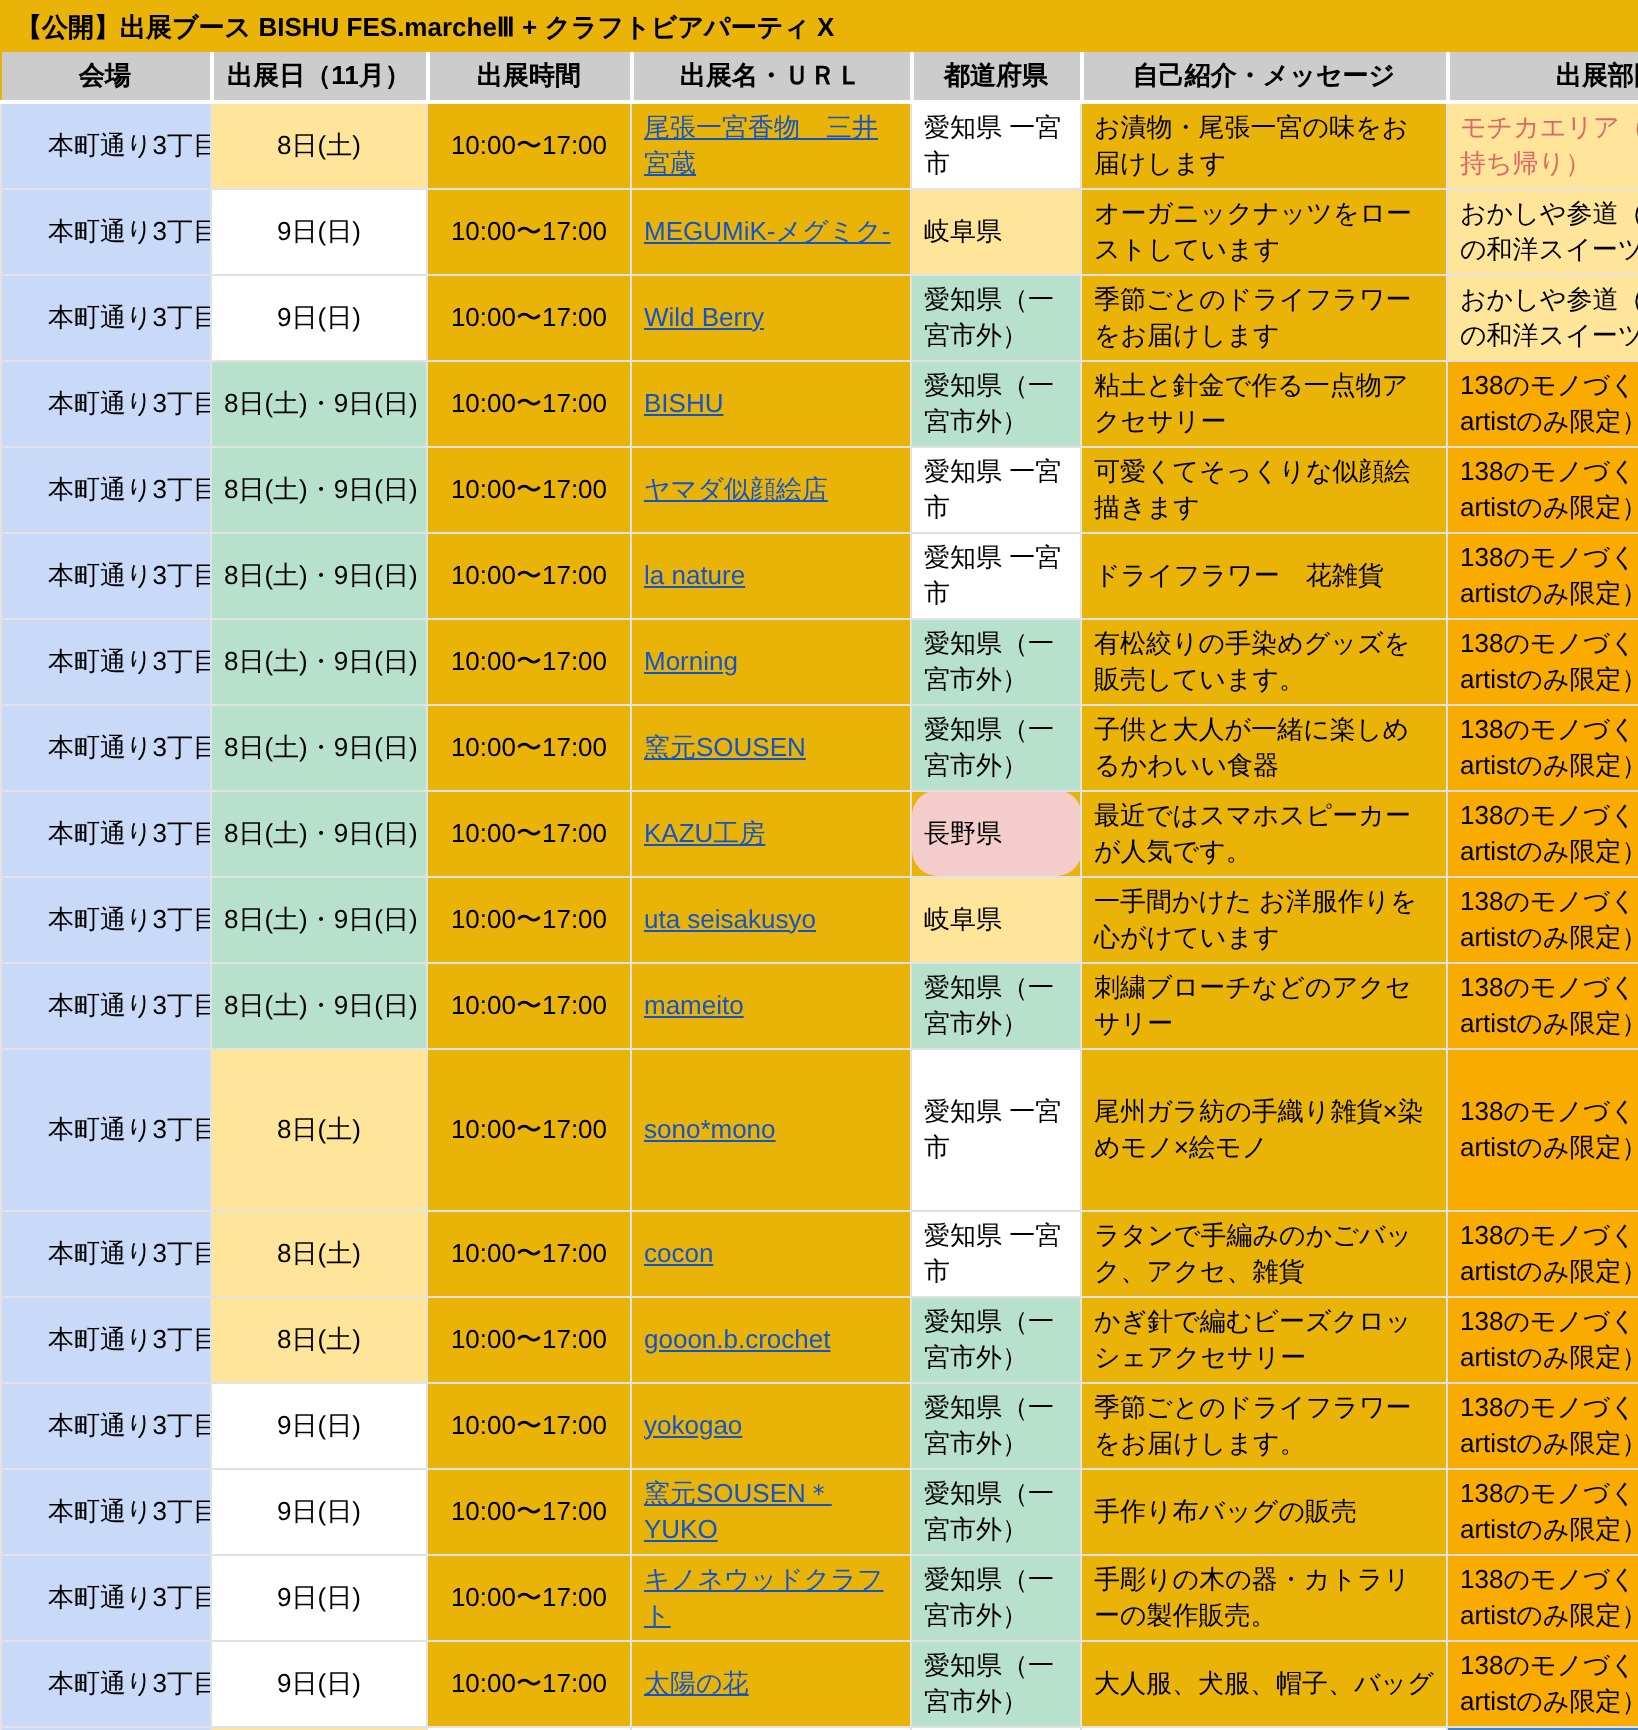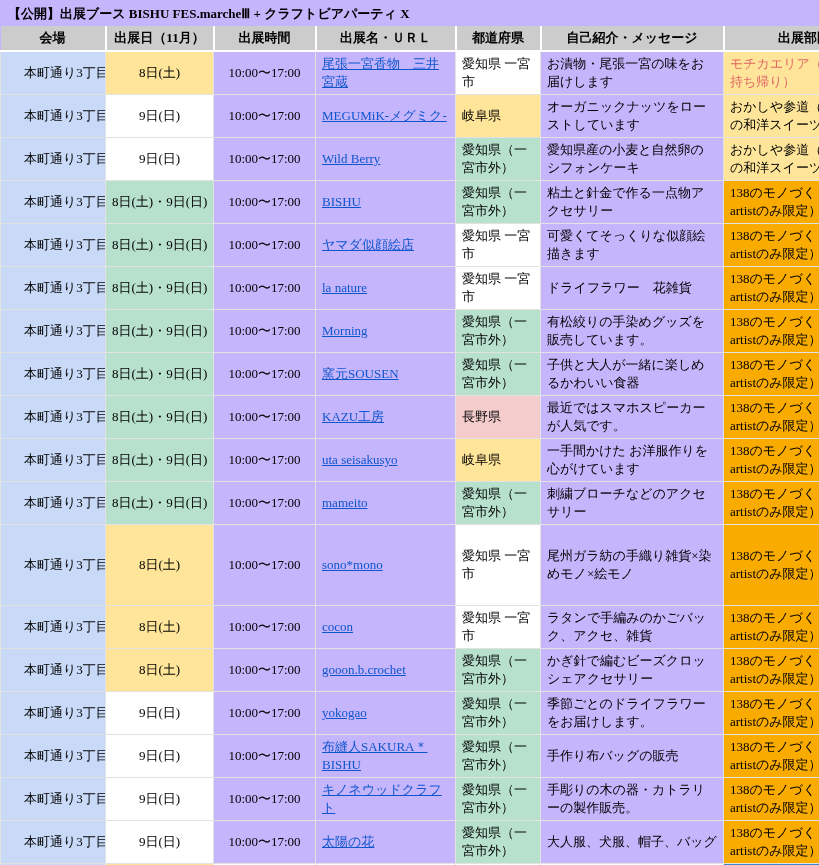--- a/index.html
+++ b/index.html
@@ -1,18 +1,18 @@
 <!DOCTYPE html>
 <html><head>
 <meta charset="utf-8">
 <style>
   html,body{margin:0;padding:0;}
   .page{
-    width:819px;height:865px;overflow:hidden;background:#c4b5fd;position:relative;
-    font-family:Liberation Serif, serif;color:#000;
+    width:819px;height:865px;overflow:hidden;background:#eab308;position:relative;
+    font-family:Liberation Sans, sans-serif;color:#000;
   }
   .title{
     height:26px;box-sizing:border-box;padding:5px 0 0 8px;
     font-size:13px;font-weight:bold;white-space:nowrap;
   }
   table{border-collapse:collapse;table-layout:fixed;width:883px;}
   col.c1{width:105px}col.c2{width:108px}col.c3{width:102px}col.c4{width:140px}
   col.c5{width:85px}col.c6{width:183px}col.c7{width:160px}
   th{
     background:#cccccc;font-size:13px;font-weight:bold;height:24px;
@@ -26,21 +26,21 @@
   }
   tbody tr{height:43px;}
   tbody tr.tall{height:81px;}
   tr.sliver{height:4px;}
   tr.sliver td{padding:0;border-bottom:none;height:4px;line-height:0;}
   .center{text-align:center;white-space:nowrap;}
   .venue{background:#c9daf8;white-space:nowrap;padding-left:23px;}
   .bg-white{background:#ffffff;}
   .bg-yellow{background:#ffe599;}
   .bg-green{background:#b7e1cd;margin-left:48px;}
-  .bg-pink{background:#f4cccc;}
+  .bg-pink{background:#f4cccc;border-radius:13px;}
   .bg-nextblue{background:#3d85c6;}
   a.exlink{color:#1155cc;text-decoration:underline;cursor:pointer;}
   .booth-takeaway{background:#ffe599;color:#e06666;}
   .booth-sweets{background:#ffe599;}
   .booth-mono{background:#f9ab00;}
   .booth-line{white-space:nowrap;}
 </style>
 </head>
 <body>
 
@@ -93,21 +93,21 @@
       <div class="booth-line">おかしや参道（</div>
       <div class="booth-line">の和洋スイーツ</div>
     </td>
   </tr>
         <tr>
     <td class="venue">本町通り3丁目</td>
     <td class="center bg-white">9日(日)</td>
     <td class="center">10:00〜17:00</td>
     <td><a class="exlink">Wild Berry</a></td>
     <td class="bg-green">愛知県（一宮市外）</td>
-    <td>愛知県産の小麦と自然卵のシフォンケーキ</td>
+    <td>季節ごとのドライフラワーをお届けします</td>
     <td class="booth-sweets">
       <div class="booth-line">おかしや参道（</div>
       <div class="booth-line">の和洋スイーツ</div>
     </td>
   </tr>
         <tr>
     <td class="venue">本町通り3丁目</td>
     <td class="center bg-green">8日(土)・9日(日)</td>
     <td class="center">10:00〜17:00</td>
     <td><a class="exlink">BISHU</a></td>
@@ -247,21 +247,21 @@
     <td>季節ごとのドライフラワーをお届けします。</td>
     <td class="booth-mono">
       <div class="booth-line">138のモノづく</div>
       <div class="booth-line">artistのみ限定）</div>
     </td>
   </tr>
         <tr>
     <td class="venue">本町通り3丁目</td>
     <td class="center bg-white">9日(日)</td>
     <td class="center">10:00〜17:00</td>
-    <td><a class="exlink">布縫人SAKURA＊BISHU</a></td>
+    <td><a class="exlink">窯元SOUSEN＊YUKO</a></td>
     <td class="bg-green">愛知県（一宮市外）</td>
     <td>手作り布バッグの販売</td>
     <td class="booth-mono">
       <div class="booth-line">138のモノづく</div>
       <div class="booth-line">artistのみ限定）</div>
     </td>
   </tr>
         <tr>
     <td class="venue">本町通り3丁目</td>
     <td class="center bg-white">9日(日)</td>

